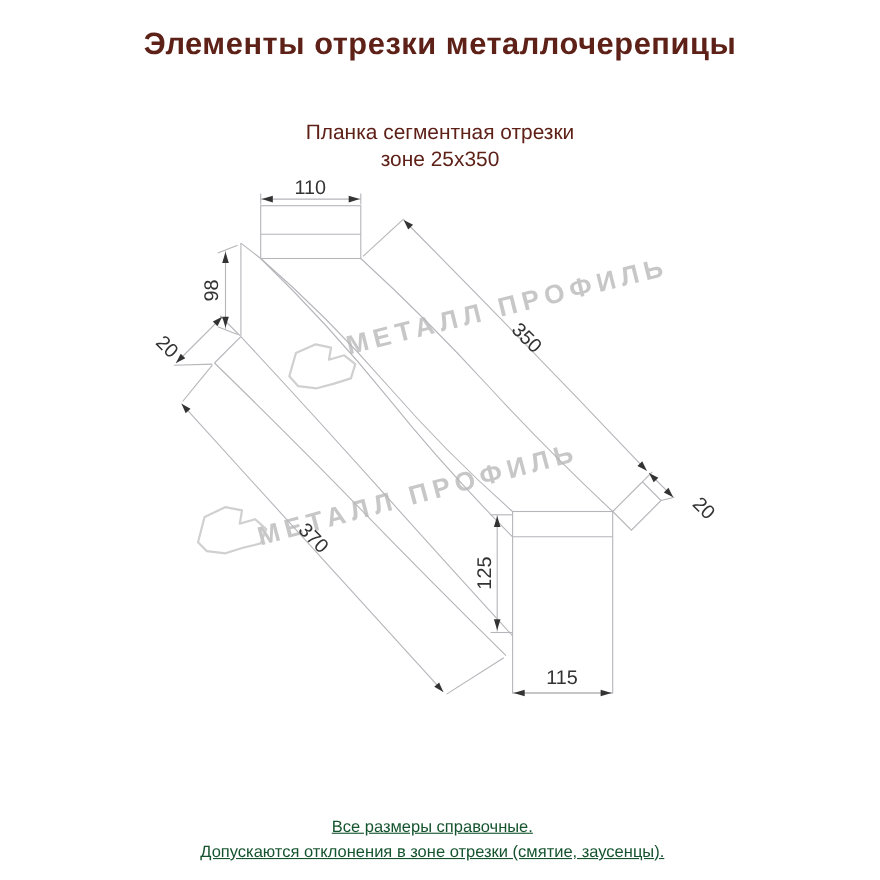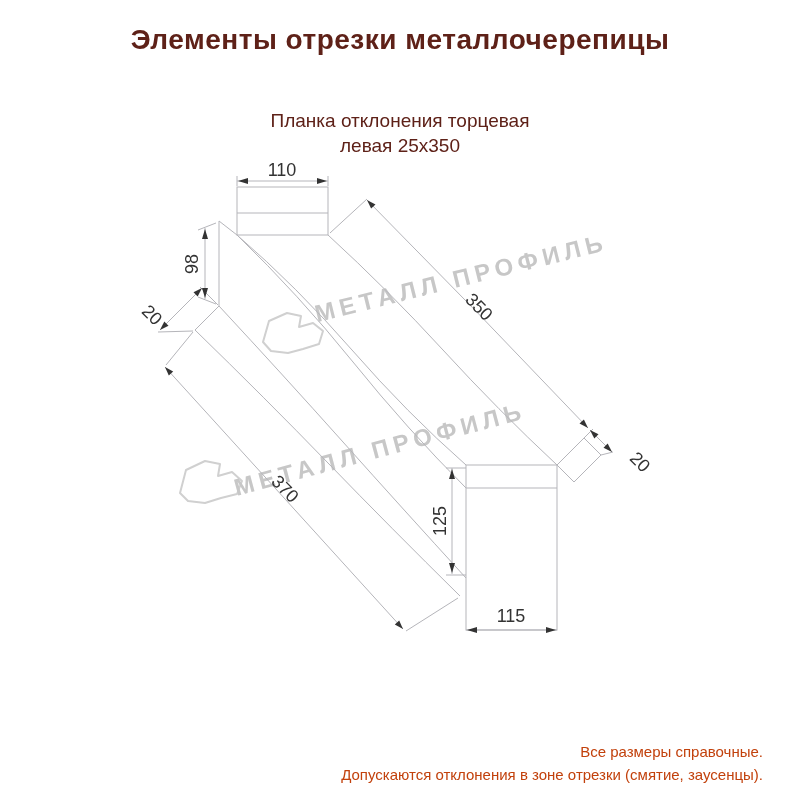--- a/index.html
+++ b/index.html
@@ -3,41 +3,41 @@
 <meta charset="utf-8">
 <style>
   html,body{margin:0;padding:0;background:#ffffff;}
   .page{position:relative;width:800px;height:800px;background:#ffffff;overflow:hidden;
         font-family:"Liberation Sans", sans-serif;}
   .page-title{position:absolute;top:24px;left:0;width:800px;text-align:center;
         font-size:28px;font-weight:bold;color:#5e2118;letter-spacing:0.5px;}
   .drawing-subtitle{position:absolute;top:108px;left:0;width:800px;text-align:center;
         font-size:19px;line-height:25px;color:#5e2118;}
   .drawing-svg{position:absolute;top:0;left:0;width:800px;height:800px;}
-  .footer-notes{position:absolute;top:740px;left:23px;width:740px;text-align:right;
-        font-size:15px;line-height:23px;color:#c2410c;}
+  .footer-notes{position:absolute;top:740px;left:23px;width:740px;text-align:center;
+        font-size:15px;line-height:23px;color:#14532d;text-decoration:underline;}
   
   .pline{stroke:#b5b5ba;stroke-width:1;fill:none;}
   .dline{stroke:#b5b5ba;stroke-width:1;fill:none;}
   .arrow{fill:#333333;stroke:none;}
   .dimtxt{fill:#333333;font-size:18px;font-family:"Liberation Sans",sans-serif;}
   .wmtxt{fill:#c7c7c7;font-size:24px;font-weight:bold;letter-spacing:5px;
          font-family:"Liberation Sans",sans-serif;}
   .wmlogo{stroke:#d0d0d0;stroke-width:2;fill:none;stroke-linejoin:round;}
 </style>
 </head>
 <body>
 
 <div class="page">
 
   <div class="page-title">Элементы отрезки металлочерепицы</div>
 
   <div class="drawing-subtitle">
-    <div>Планка отклонения торцевая</div>
-    <div>левая 25х350</div>
+    <div>Планка сегментная отрезки</div>
+    <div>зоне 25х350</div>
   </div>
 
   <svg class="drawing-svg" viewBox="0 0 800 800" xmlns="http://www.w3.org/2000/svg">
 
     <g>
       <path class="wmlogo" d="M263,342 L269,321 L287,313 L301,316 L299,327 L313,323 L323,331 L319,344 L303,349 L288,353 L271,351 Z"></path>
       <path class="wmlogo" d="M180,493 L186,470 L205,461 L220,464 L218,476 L232,472 L242,481 L237,494 L221,498 L205,503 L188,501 Z"></path>
       <text class="wmtxt" x="463" y="286" text-anchor="middle" transform="rotate(-14 463 286)">МЕТАЛЛ ПРОФИЛЬ</text>
       <text class="wmtxt" x="382" y="457" text-anchor="middle" transform="rotate(-15 382 457)">МЕТАЛЛ ПРОФИЛЬ</text>
     </g>

